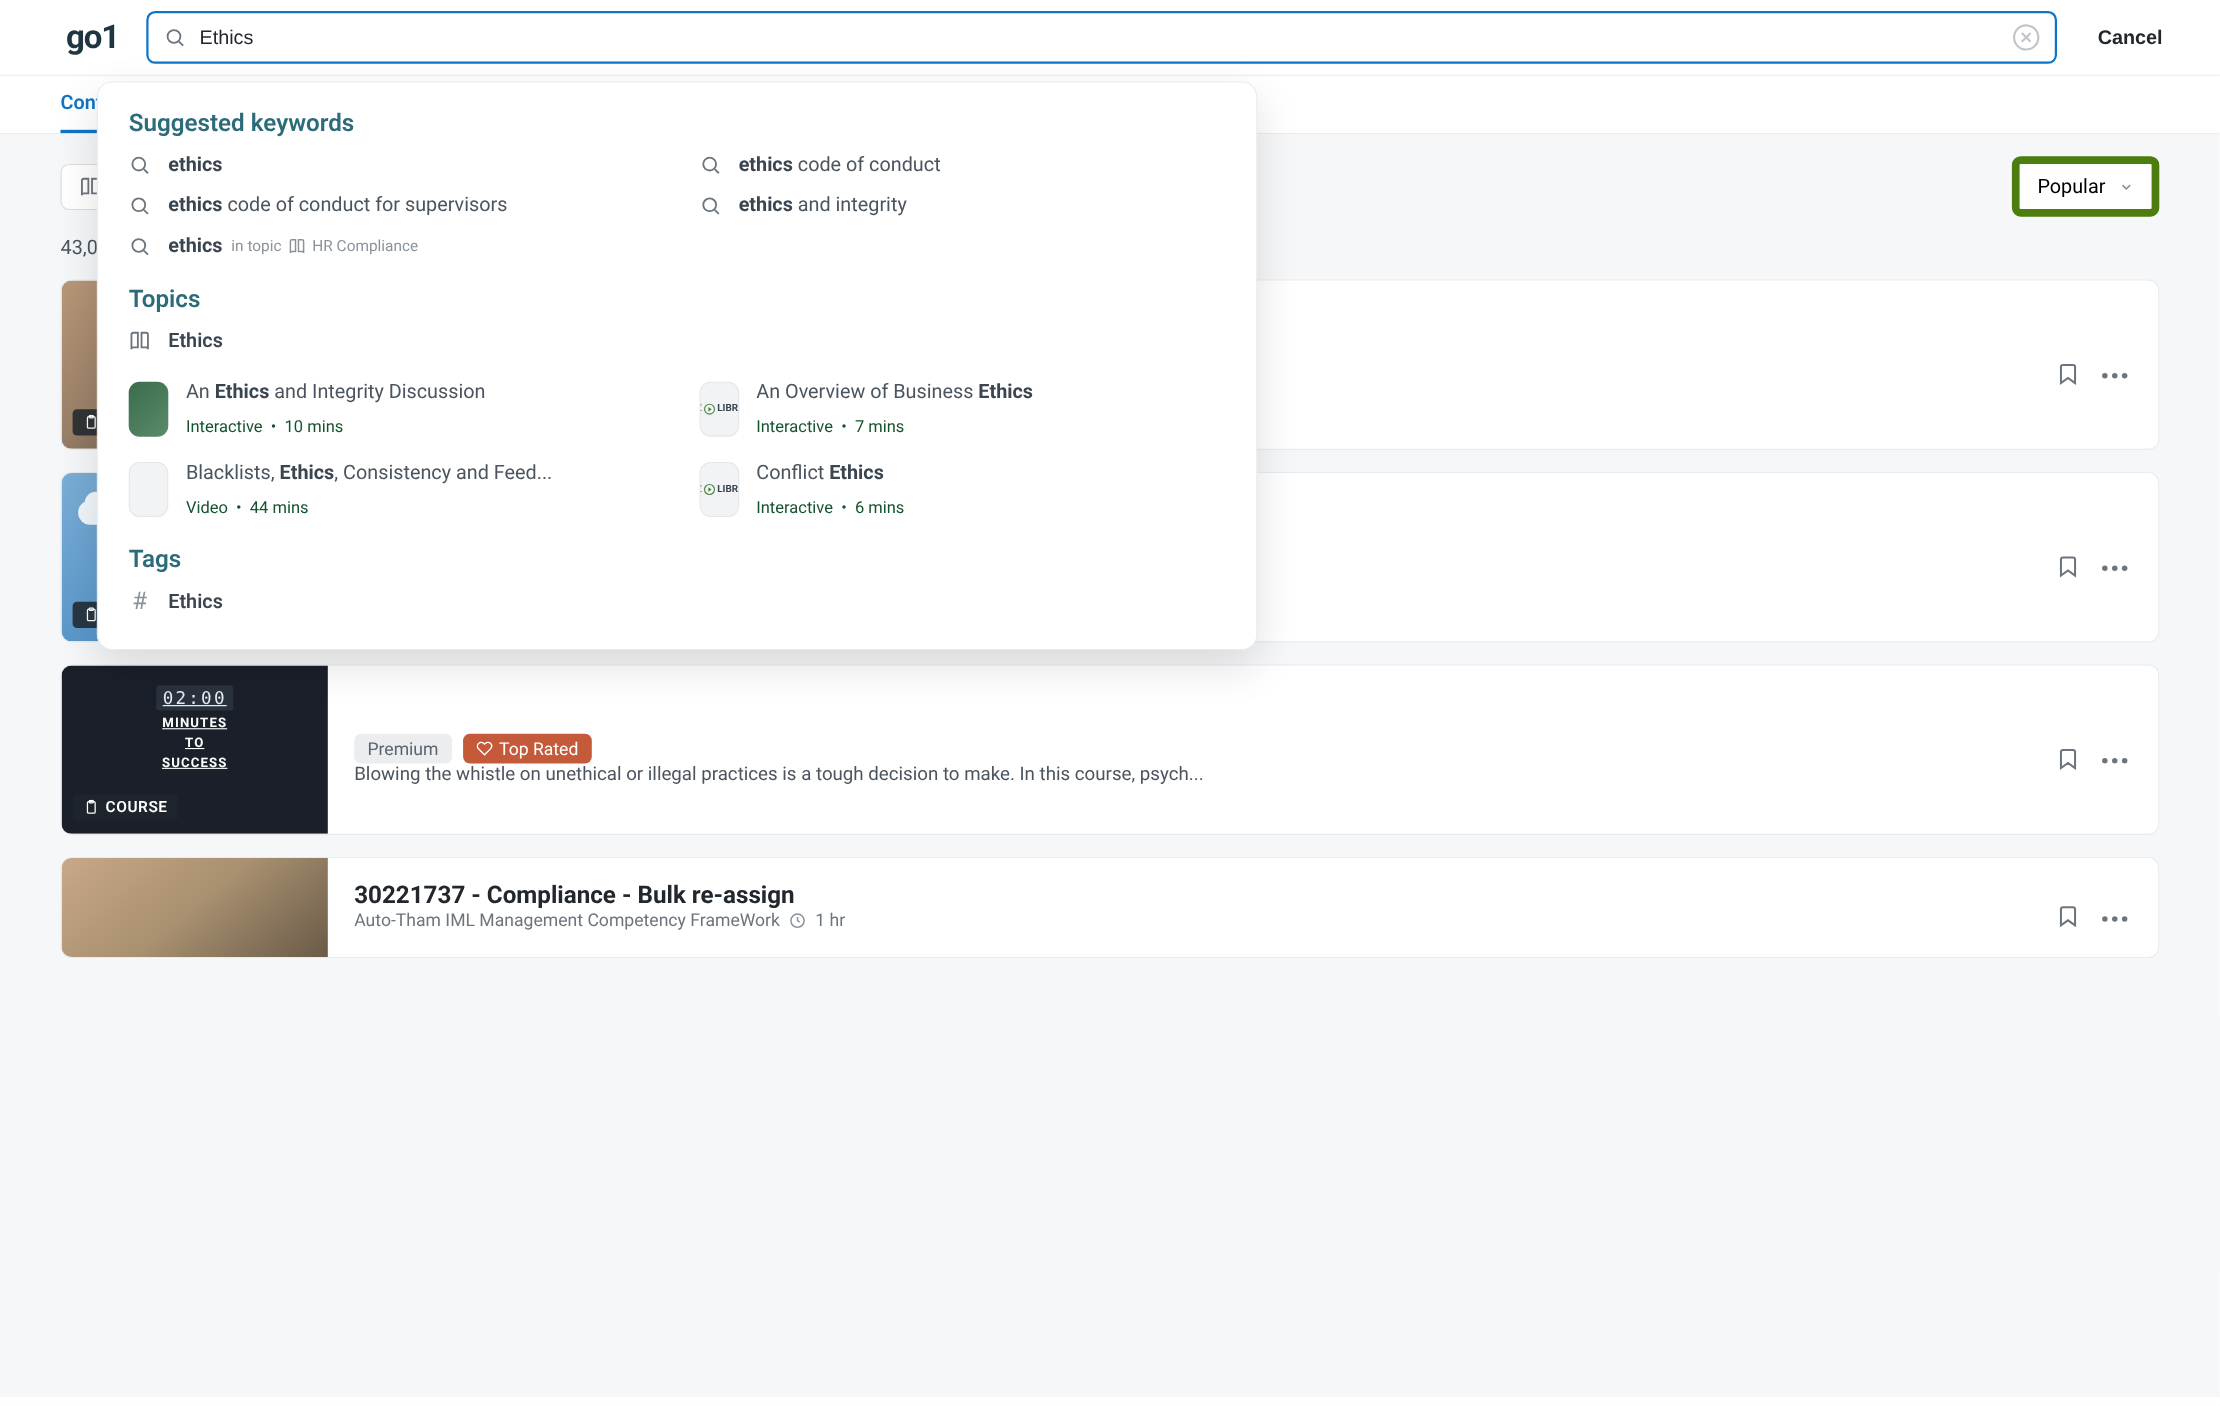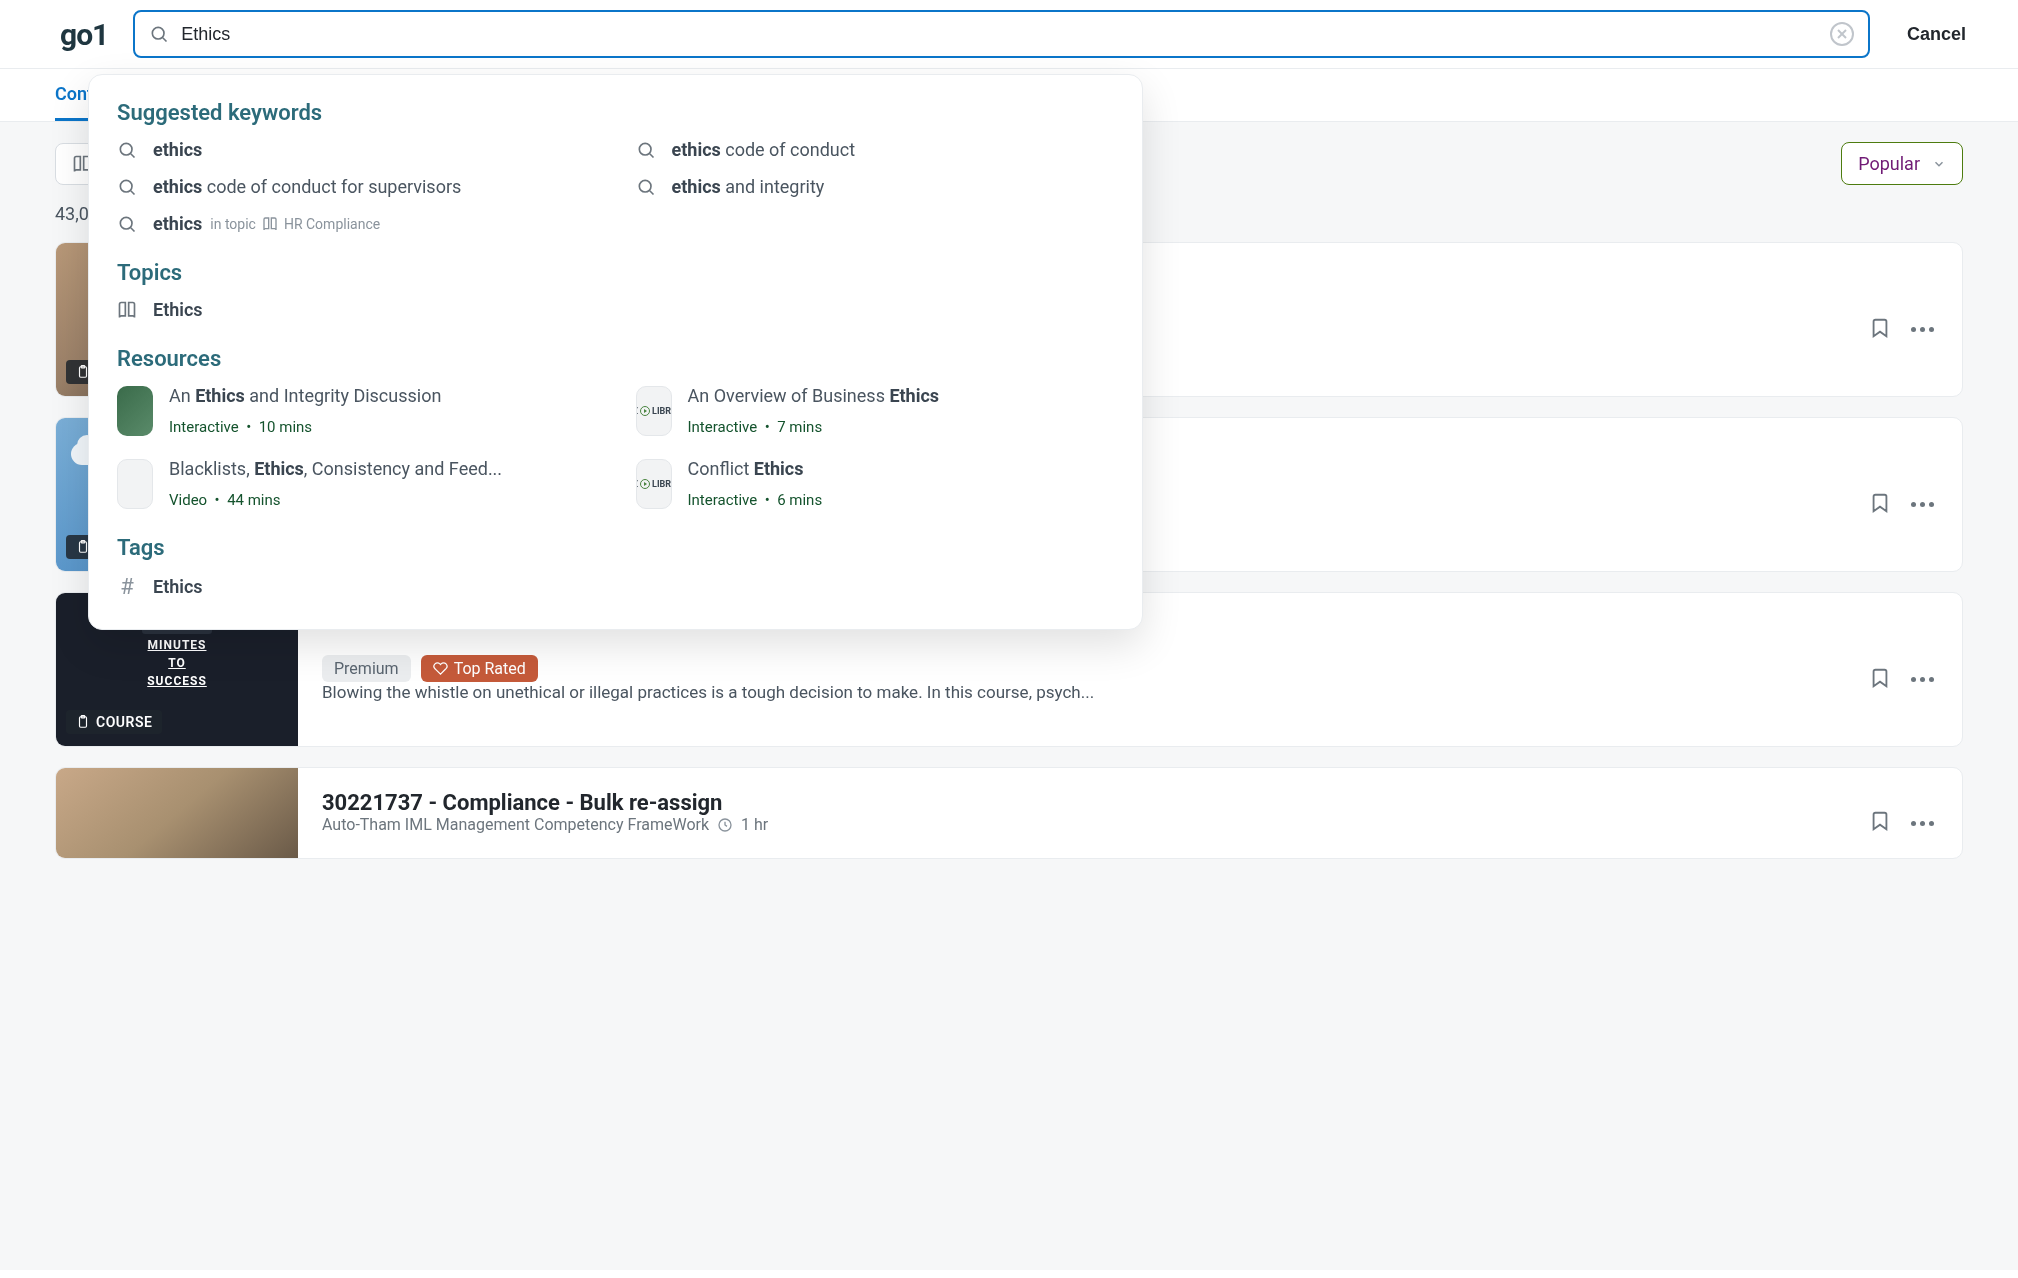--- a/index.html
+++ b/index.html
@@ -104,25 +104,25 @@
       background: #fff;
       font-size: 17px;
       color: #22272d;
       cursor: pointer;
     }
     .sort-chip {
       display: flex;
       align-items: center;
       gap: 12px;
       padding: 10px 16px;
-      border: 1px solid #4d7c0f;
+      border: 7px solid #4d7c0f;
       border-radius: 8px;
       background: #fff;
       font-size: 18px;
-      color: #701a75;
+      color: #000000;
       cursor: pointer;
     }
     .results-text { font-size: 18px; color: #4a5560; margin-bottom: 18px; }
 
     .card {
       background: #fff;
       border: 1px solid #e9ecef;
       border-radius: 10px;
       margin-bottom: 20px;
       display: flex;
@@ -533,21 +533,20 @@
       <div class="dd-topic-item">
         <svg class="icon-svg" viewBox="0 0 24 24">
             <path d="M3 5a2 2 0 0 1 2-2h5v16H5a2 2 0 0 0-2 2V5z"></path>
             <path d="M21 5a2 2 0 0 0-2-2h-5v16h5a2 2 0 0 1 2 2V5z"></path>
           </svg>
         <span>Ethics</span>
       </div>
     </div>
 
     <div class="dd-section">
-      <div class="dd-section-title">Resources</div>
       <div class="dd-grid" style="row-gap:22px;">
         <div class="dd-resource">
           <div class="dd-res-thumb green"></div>
           <div class="dd-res-info">
             <div class="dd-res-title"><span>An </span><span class="kw-bold">Ethics</span><span> and Integrity Discussion</span></div>
             <div class="dd-res-meta"><span>Interactive</span> &nbsp;•&nbsp; <span>10 mins</span></div>
           </div>
         </div>
         <div class="dd-resource">
           <div class="dd-res-thumb white">

